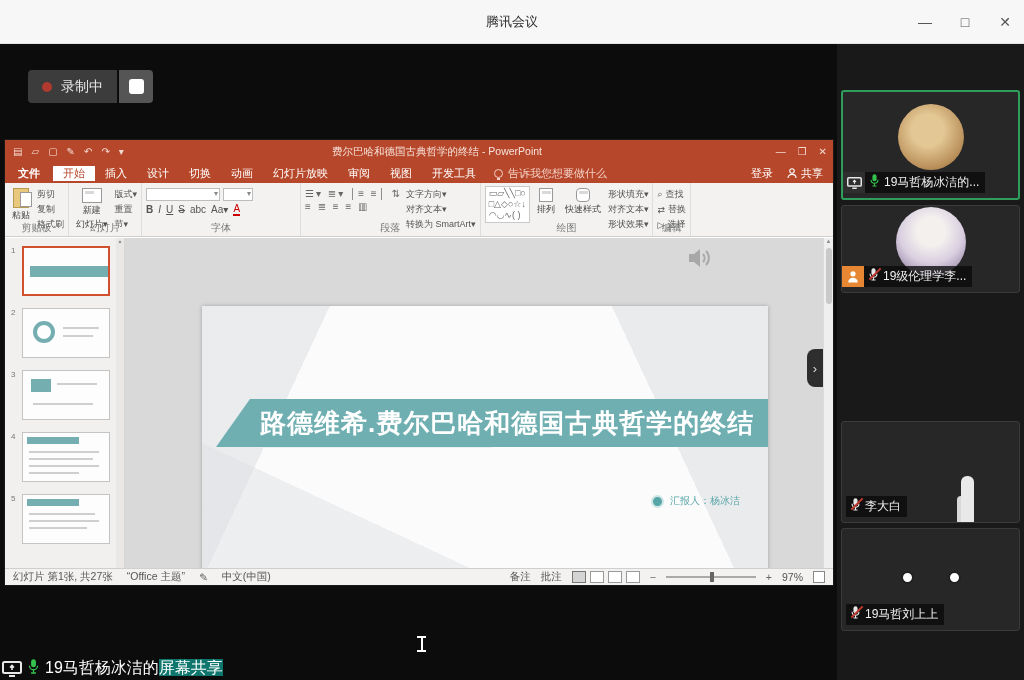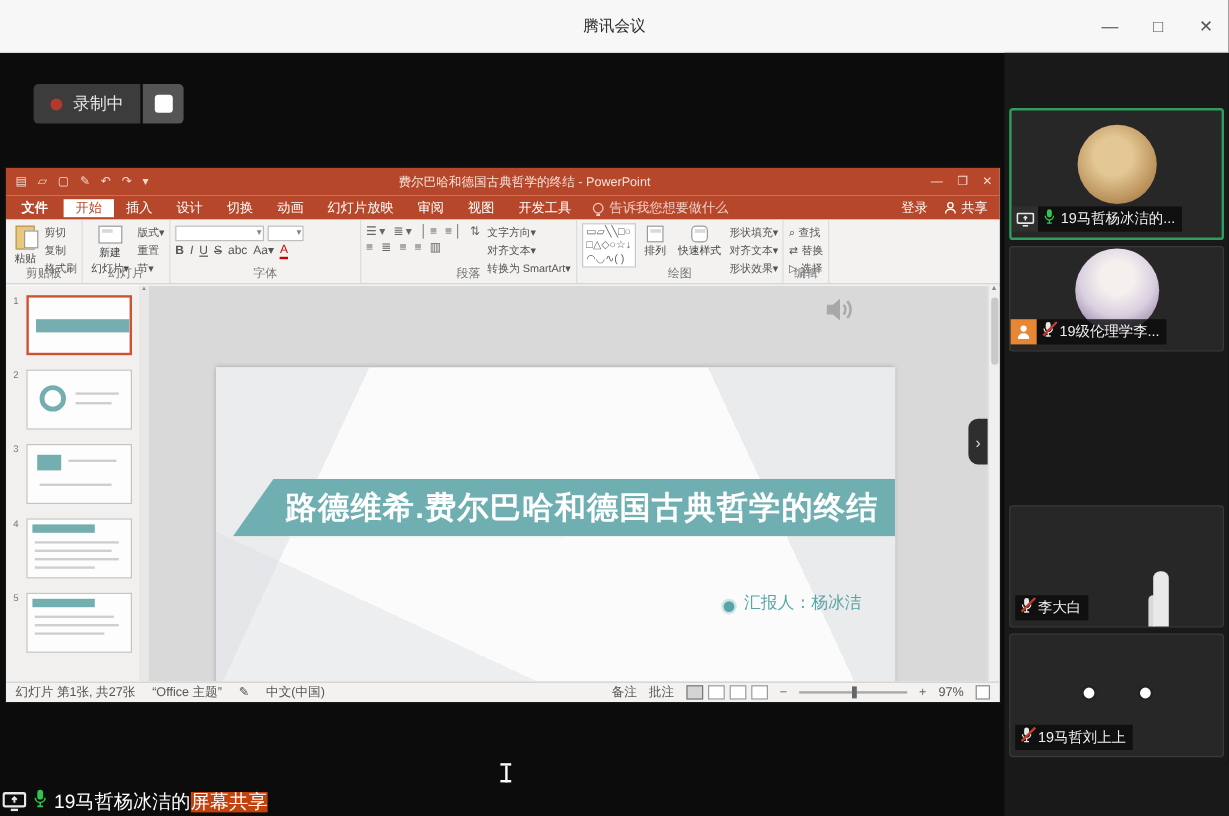--- a/index.html
+++ b/index.html
@@ -68,27 +68,27 @@
   .thumb.sel .tbox { border:2px solid #d0502f; }
   .tbox .teal-band { position:absolute; left:6px; right:0; top:18px; height:11px; background:#74aeb0; }
   .tbox .teal-circle { position:absolute; left:10px; top:12px; width:22px; height:22px; border-radius:50%; border:4px solid #74aeb0; }
   .tbox .teal-sq { position:absolute; left:8px; top:8px; width:20px; height:13px; background:#74aeb0; }
   .tbox .tline { position:absolute; height:2px; background:#cfcfcf; }
   .panel-scroll { position:absolute; right:0; top:0; bottom:0; width:8px; background:#e9e8e7; }
   .panel-scroll::before { content:"▲"; font-size:5px; color:#888; display:block; text-align:center; }
 
   .canvas { flex:1; background:#d9d9d9; position:relative; overflow:hidden; }
   .speaker { position:absolute; right:120px; top:8px; opacity:.65; }
-  .slide { position:absolute; left:55px; top:68px; width:566px; height:309px; background:#fbfbfb;
+  .slide { position:absolute; left:77px; top:68px; width:566px; height:309px; background:#fbfbfb;
            background-image:linear-gradient(115deg, rgba(220,223,226,.55) 0 18%, transparent 18%), linear-gradient(245deg, rgba(215,219,223,.5) 0 22%, transparent 22%), linear-gradient(25deg, rgba(228,230,233,.6) 0 30%, transparent 30%);
            box-shadow:0 0 4px rgba(0,0,0,.25); }
   .banner { position:absolute; left:14px; right:0; top:93px; height:48px; background:#6fafb1; clip-path:polygon(34px 0, 100% 0, 100% 100%, 0 100%); display:flex; align-items:center; }
   .banner-title { color:#fff; font-size:26px; font-weight:bold; letter-spacing:1px; padding-left:44px; white-space:nowrap; }
   .banner-underline { position:absolute; left:60px; top:141px; width:230px; height:1px; background:#e8f2f2; }
-  .presenter { position:absolute; right:28px; top:188px; display:flex; align-items:flex-end; gap:6px; color:#58a5a8; font-size:14px; }
+  .presenter { position:absolute; right:28px; top:188px; display:flex; align-items:center; gap:6px; color:#58a5a8; font-size:10px; }
   .presenter-dot { width:13px; height:13px; border-radius:50%; background:#58a5a8; border:2px solid #cfe6e6; }
   .canvas-scroll { position:absolute; right:0; top:0; bottom:0; width:10px; background:#efefef; border-left:1px solid #dcdcdc; }
   .canvas-scroll::before { content:"▲"; font-size:6px; color:#8a8a8a; display:block; text-align:center; }
   .canvas-scroll .cthumb { position:absolute; top:10px; left:2px; width:6px; height:56px; background:#c9c9c9; border-radius:3px; }
   .collapse-handle { position:absolute; right:10px; top:111px; width:16px; height:38px; background:#2e2e2e; border-radius:8px 0 0 8px; color:#ddd; display:flex; align-items:center; justify-content:center; font-size:13px; }
 
   .ppt-status { position:absolute; bottom:0; left:0; right:0; height:17px; background:#f3f2f1; border-top:1px solid #cfcfcf; display:flex; align-items:center; font-size:10.5px; color:#555; padding:0 8px; gap:14px; }
   .st-right { margin-left:auto; display:flex; align-items:center; gap:10px; }
   .viewicons { display:flex; gap:4px; }
   .vicon { width:14px; height:12px; border:1px solid #9a9a9a; background:#fff; }
@@ -118,21 +118,21 @@
   .label-strip { background:rgba(10,10,10,.78); display:flex; align-items:center; gap:4px; padding:2px 6px 2px 4px; height:21px; }
   .label-strip .pname { color:#f0f0f0; font-size:12px; white-space:nowrap; }
 
   
   .mic { position:relative; flex:none; }
   .slash { position:absolute; left:-1px; top:6px; width:16px; height:2px; background:#c43b30; transform:rotate(-45deg); }
 
   
   .share-bar { position:absolute; left:2px; bottom:1px; display:flex; align-items:center; gap:5px; }
   .share-text { color:#fff; font-size:16px; }
-  .share-hl { background:#c2410c; color:#fff; }
+  .share-hl { background:#0f766e; color:#fff; }
 
   
   .ibeam { position:absolute; left:417px; top:636px; width:9px; height:18px; }
   .ibeam::before { content:""; position:absolute; left:3.5px; top:2px; bottom:2px; width:2px; background:#fff; }
   .ibeam::after { content:""; position:absolute; left:0; right:0; top:0; height:2px; background:#fff; box-shadow:0 14px 0 #fff; }
 </style>
 </head>
 <body>
 
 <div class="stage">

